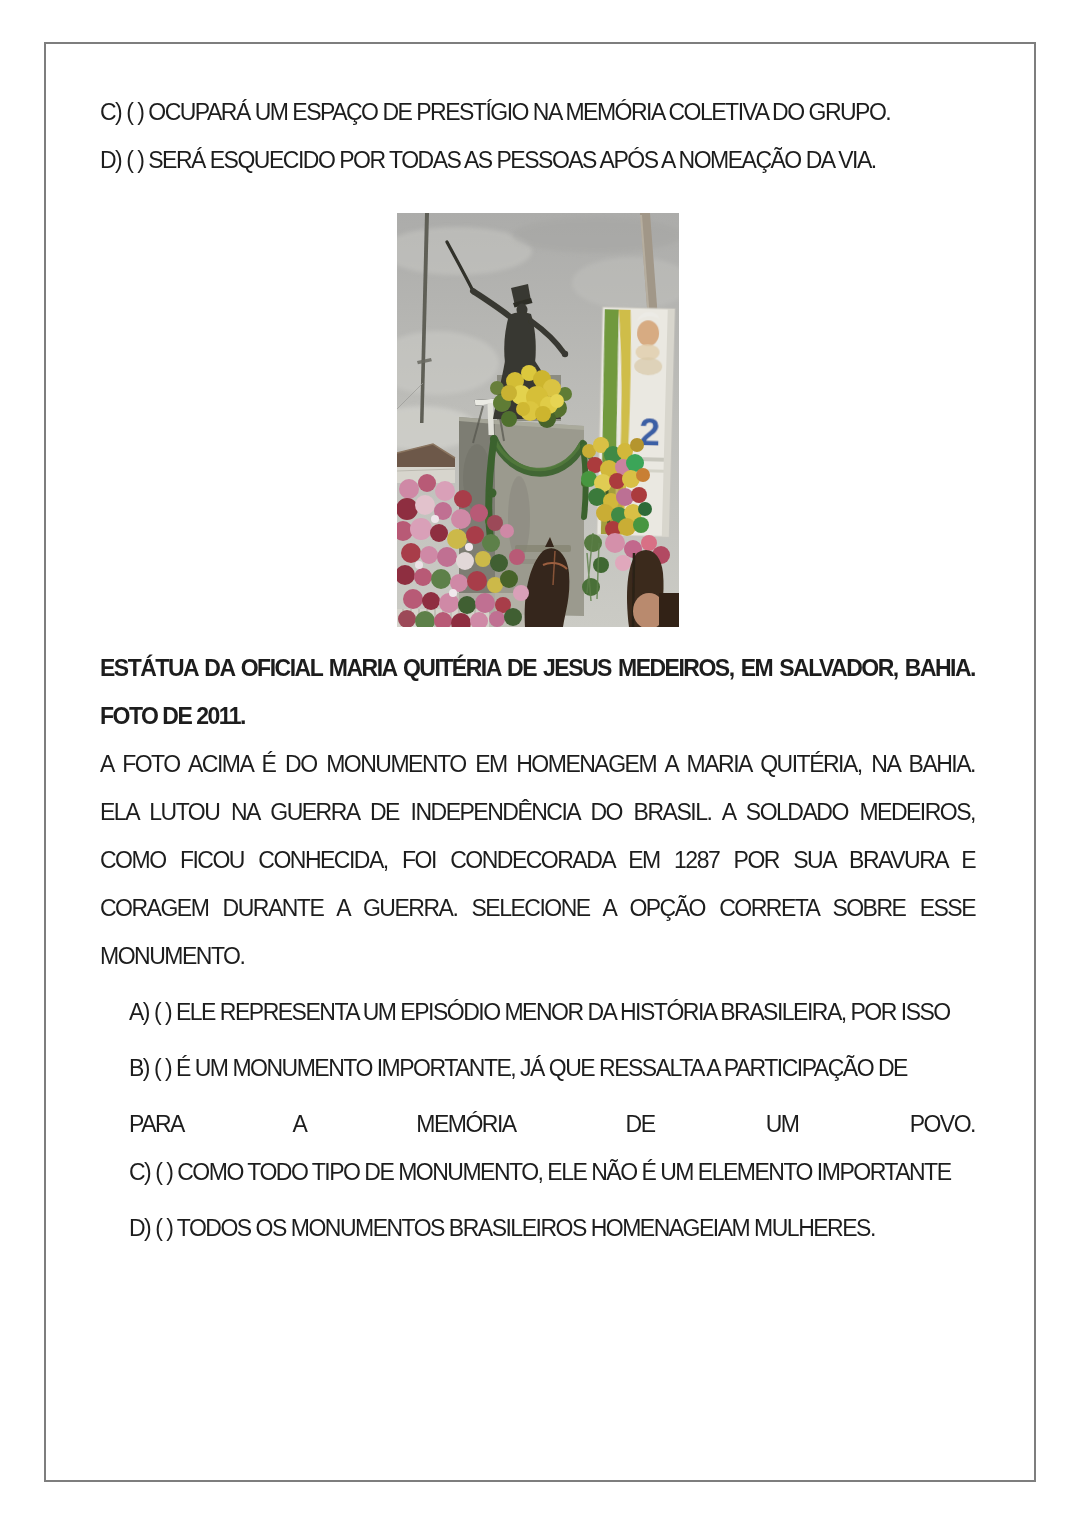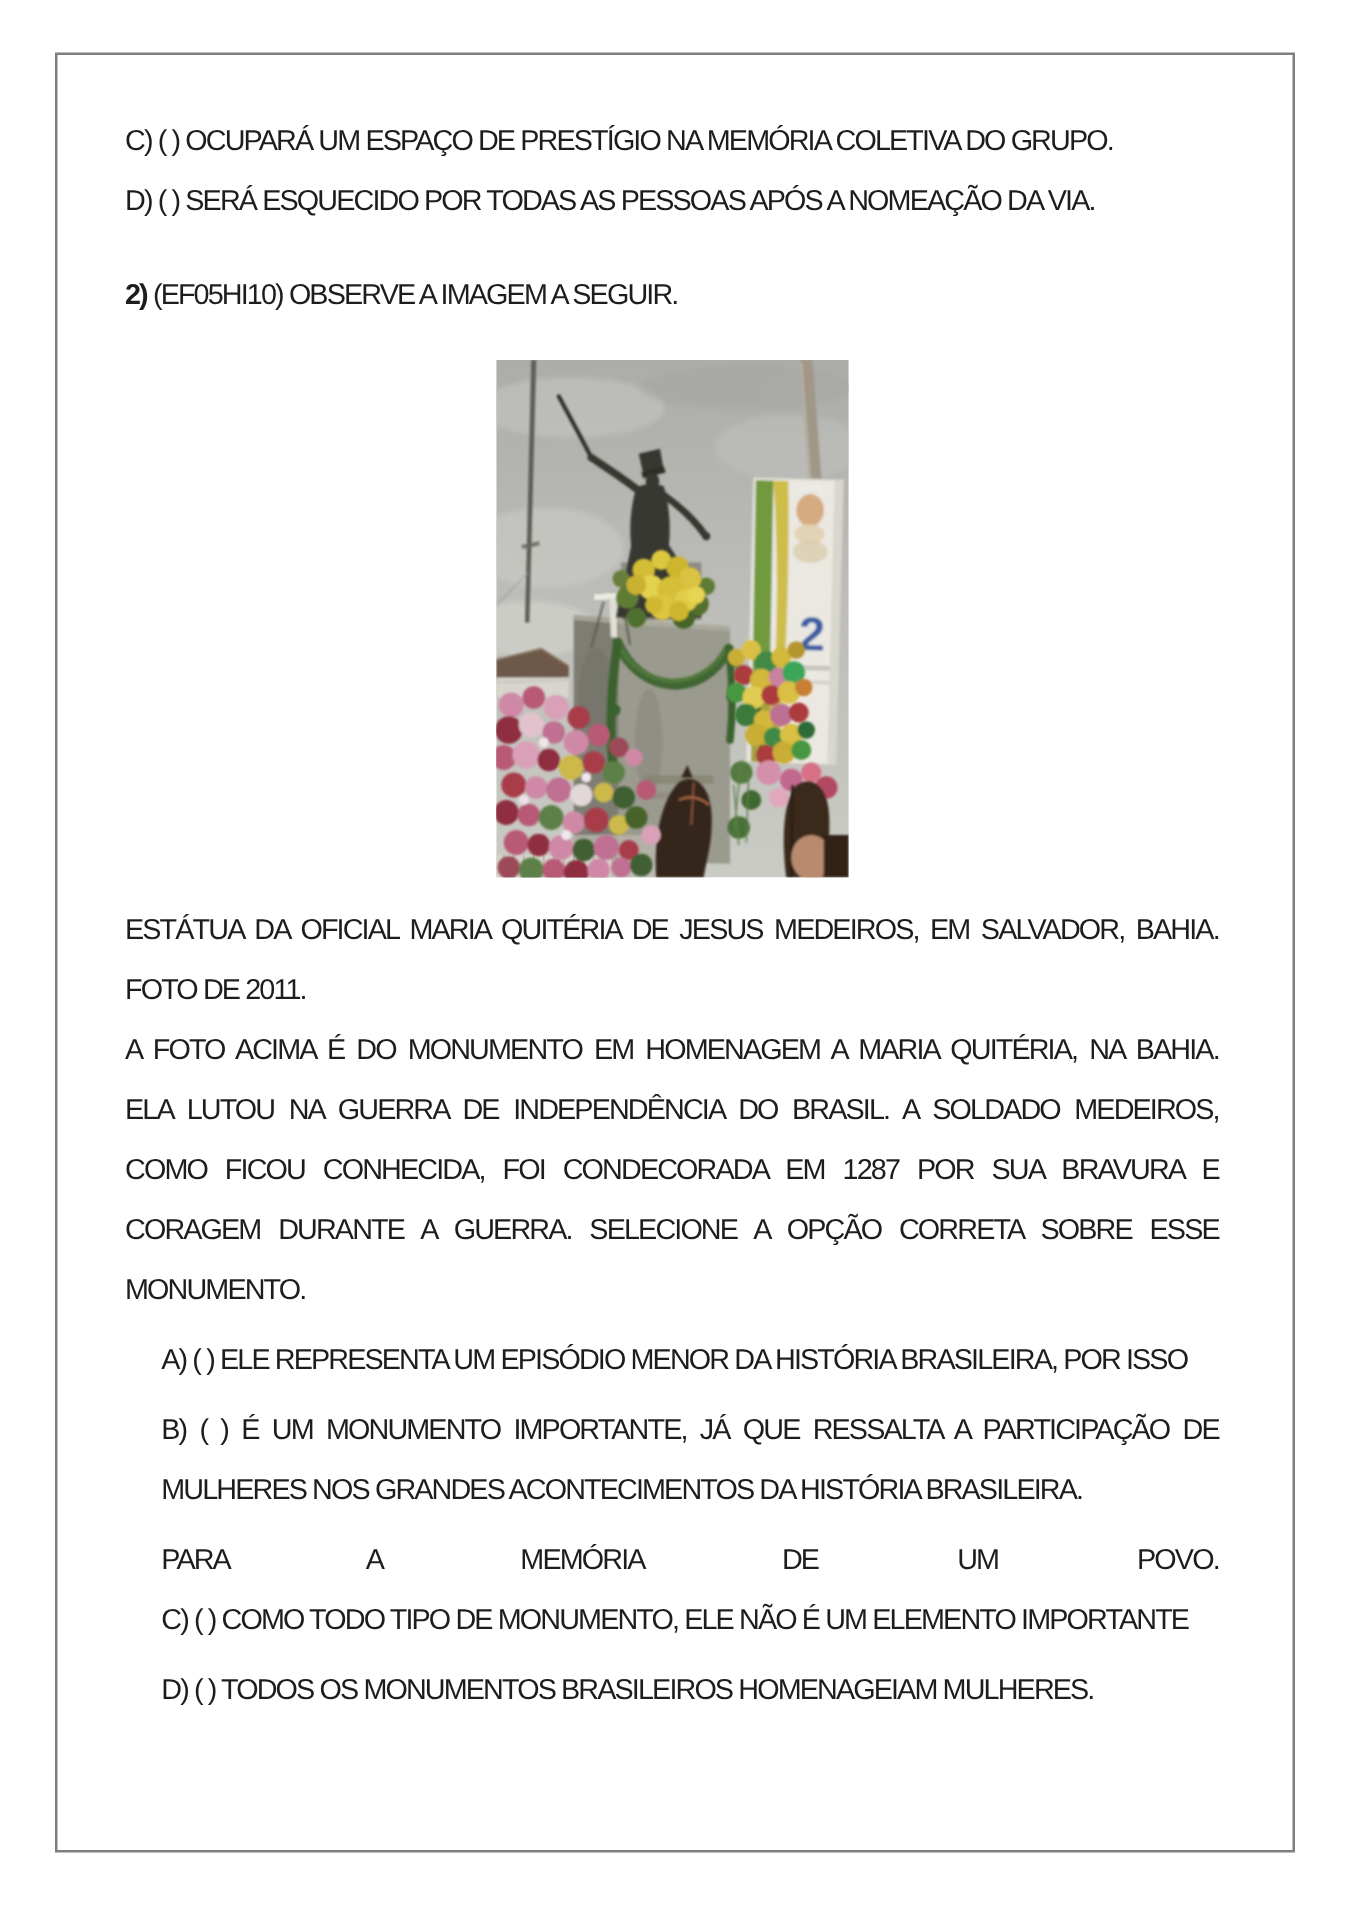--- a/index.html
+++ b/index.html
@@ -31,43 +31,40 @@
   .para .line { display:block; text-align:left; }
   
   .para .line:not(:last-child) { text-align:justify; text-align-last:justify; }
   .question { margin-top:27px; }
   .question b { font-weight:700; }
   .figure {
     margin-top:29px;
     height:414px;
     display:flex; justify-content:center;
   }
-  .caption { margin-top:17px; font-weight:400; }
+  .caption { margin-top:17px; font-weight:700; }
   .option { margin-top:8px;margin-left:29px; }
   svg .soft { filter:url(#soft); }
 </style>
 </head>
 <body>
 
 <div class="page">
   <div class="page-border"></div>
 
   <div class="content">
 
     <p class="para">
       <span class="line">C) ( ) OCUPARÁ UM ESPAÇO DE PRESTÍGIO NA MEMÓRIA COLETIVA DO GRUPO.</span>
     </p>
 
     <p class="para">
       <span class="line">D) ( ) SERÁ ESQUECIDO POR TODAS AS PESSOAS APÓS A NOMEAÇÃO DA VIA.</span>
     </p>
 
-    <p class="para question">
-      <span class="line"><b>2)</b><span> (EF05HI10) OBSERVE A IMAGEM A SEGUIR.</span></span>
-    </p>
 
     <div class="figure">
       <svg width="282" height="414" viewBox="0 0 282 414" role="img">
         <defs>
           <linearGradient id="sky" x1="0" y1="0" x2="0" y2="1">
             <stop offset="0" stop-color="#acacaa"></stop>
             <stop offset="0.45" stop-color="#bcbcb8"></stop>
             <stop offset="1" stop-color="#cbcbc5"></stop>
           </linearGradient>
           <filter id="soft" x="-20%" y="-20%" width="140%" height="140%">
@@ -308,21 +305,20 @@
       <span class="line">CORAGEM DURANTE A GUERRA. SELECIONE A OPÇÃO CORRETA SOBRE ESSE</span>
       <span class="line">MONUMENTO.</span>
     </p>
 
     <p class="para option">
       <span class="line">A) ( ) ELE REPRESENTA UM EPISÓDIO MENOR DA HISTÓRIA BRASILEIRA, POR ISSO</span>
     </p>
 
     <p class="para option">
       <span class="line">B) ( ) É UM MONUMENTO IMPORTANTE, JÁ QUE RESSALTA A PARTICIPAÇÃO DE</span>
-      <span class="line">MULHERES NOS GRANDES ACONTECIMENTOS DA HISTÓRIA BRASILEIRA.</span>
     </p>
 
     <p class="para option">
       <span class="line">PARA A MEMÓRIA DE UM POVO.</span>
       <span class="line">C) ( ) COMO TODO TIPO DE MONUMENTO, ELE NÃO É UM ELEMENTO IMPORTANTE</span>
     </p>
 
     <p class="para option">
       <span class="line">D) ( ) TODOS OS MONUMENTOS BRASILEIROS HOMENAGEIAM MULHERES.</span>
     </p>

